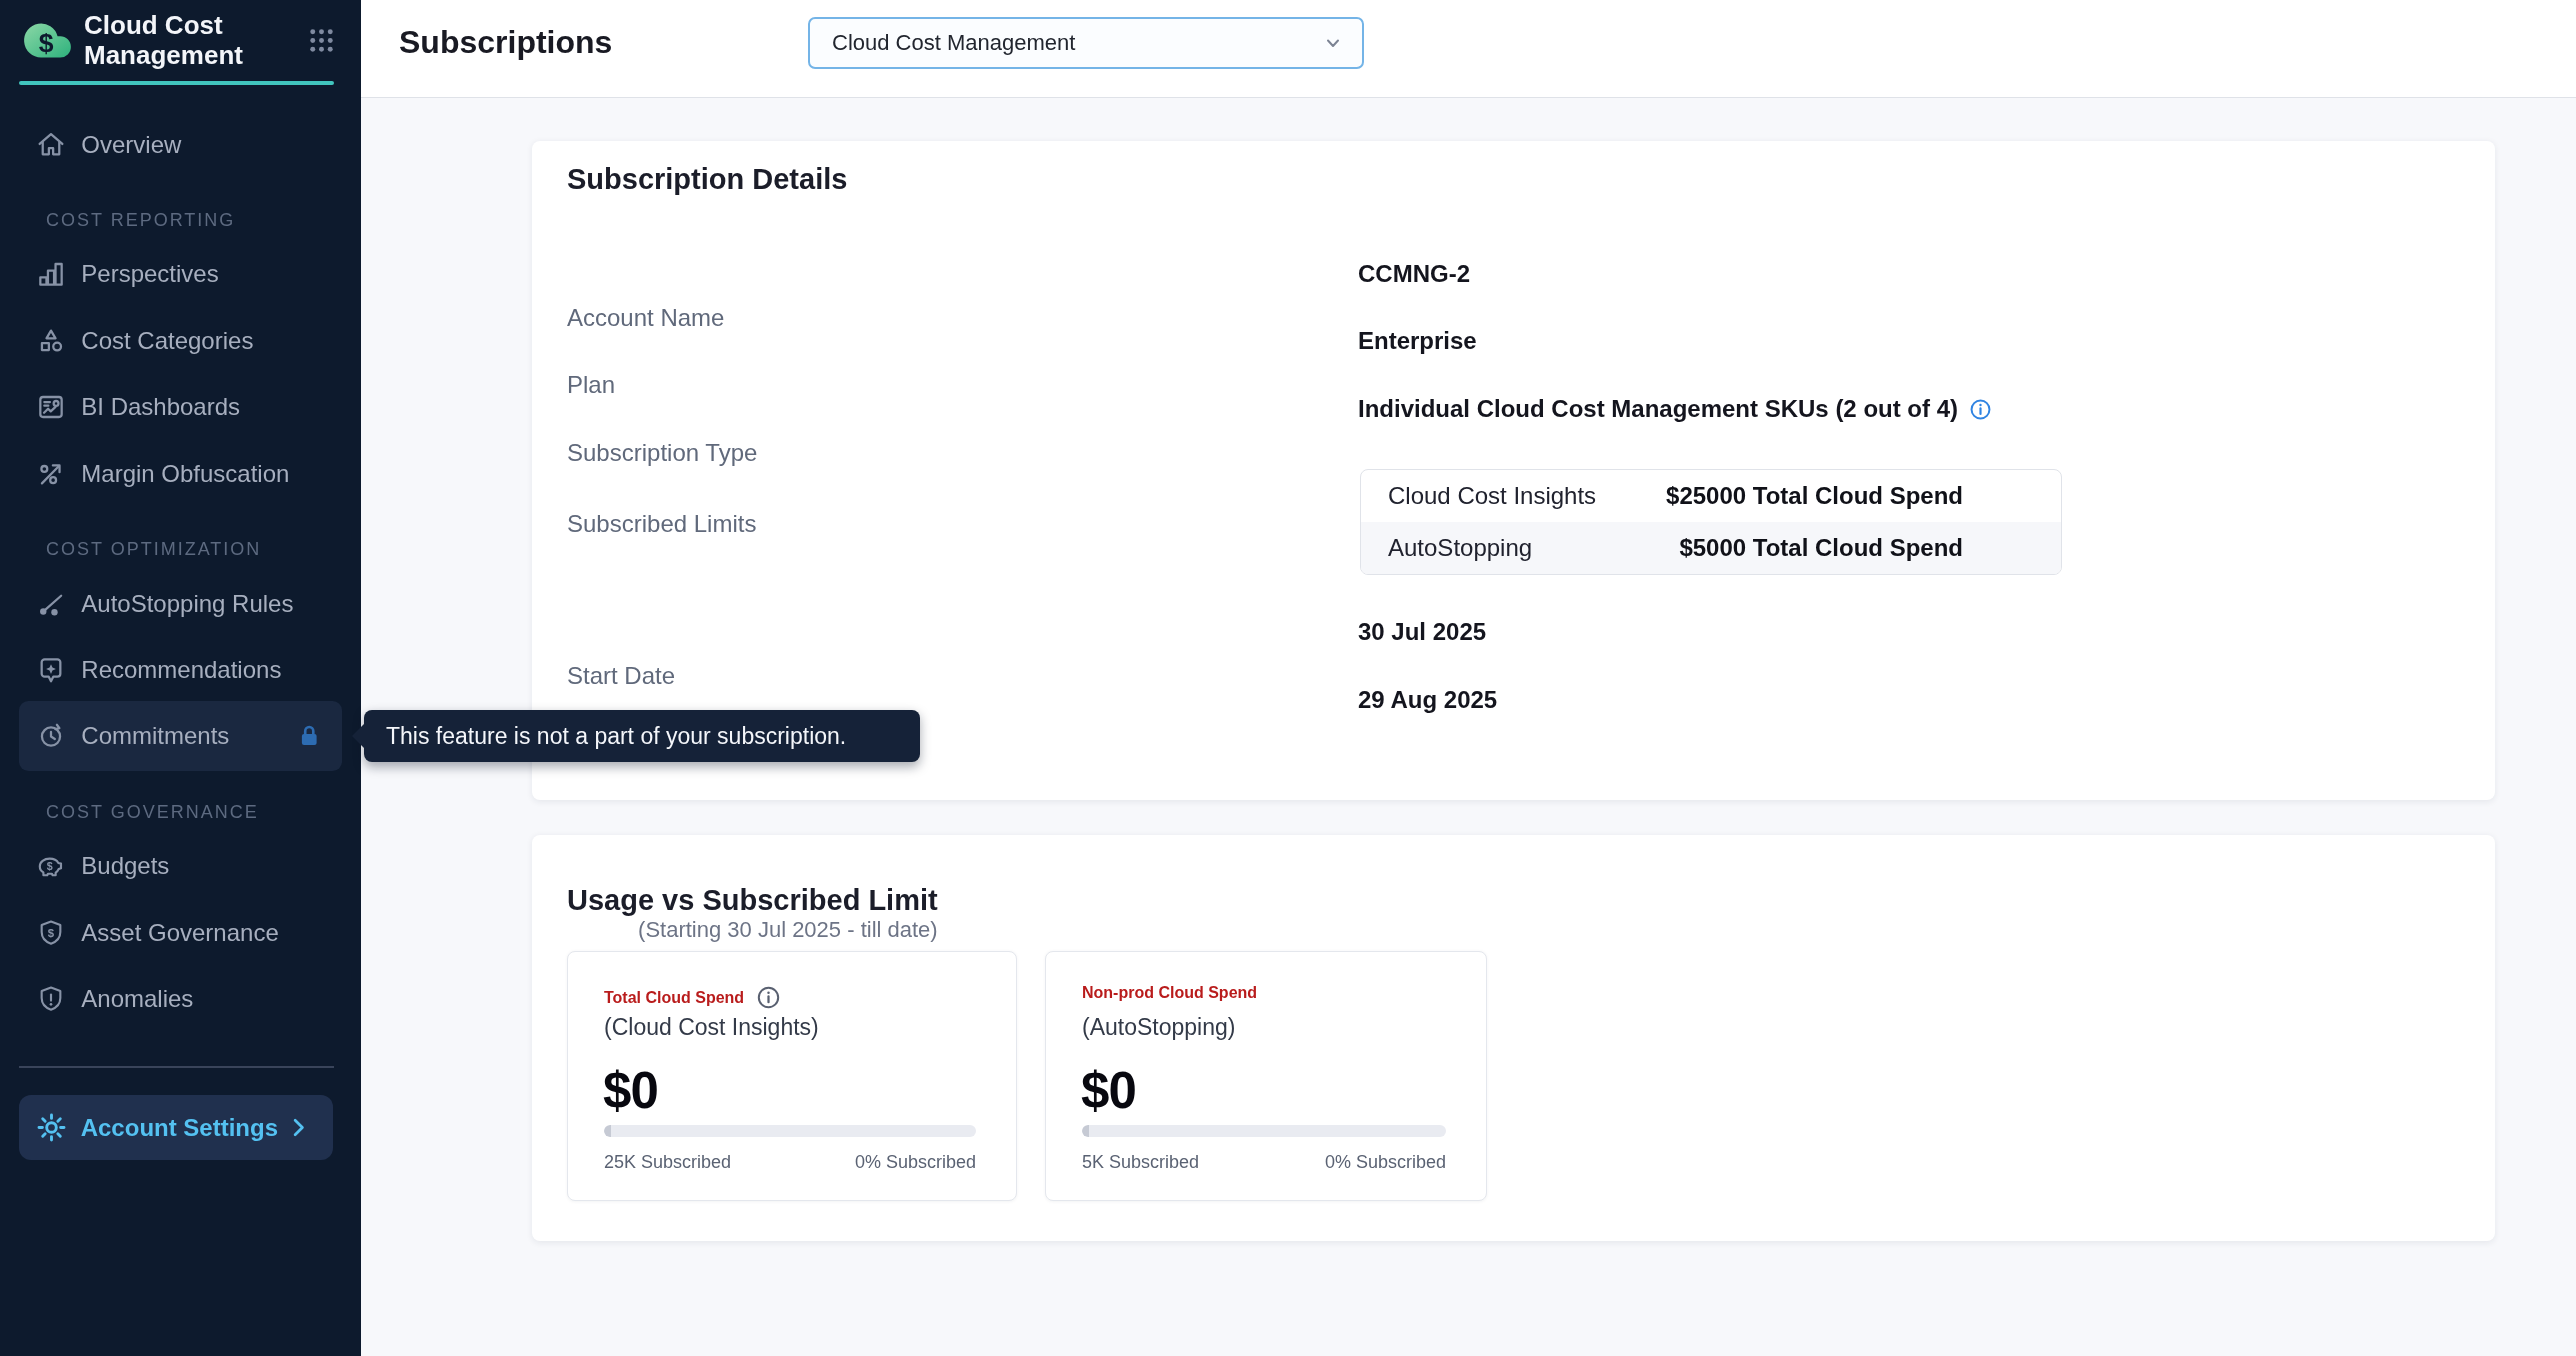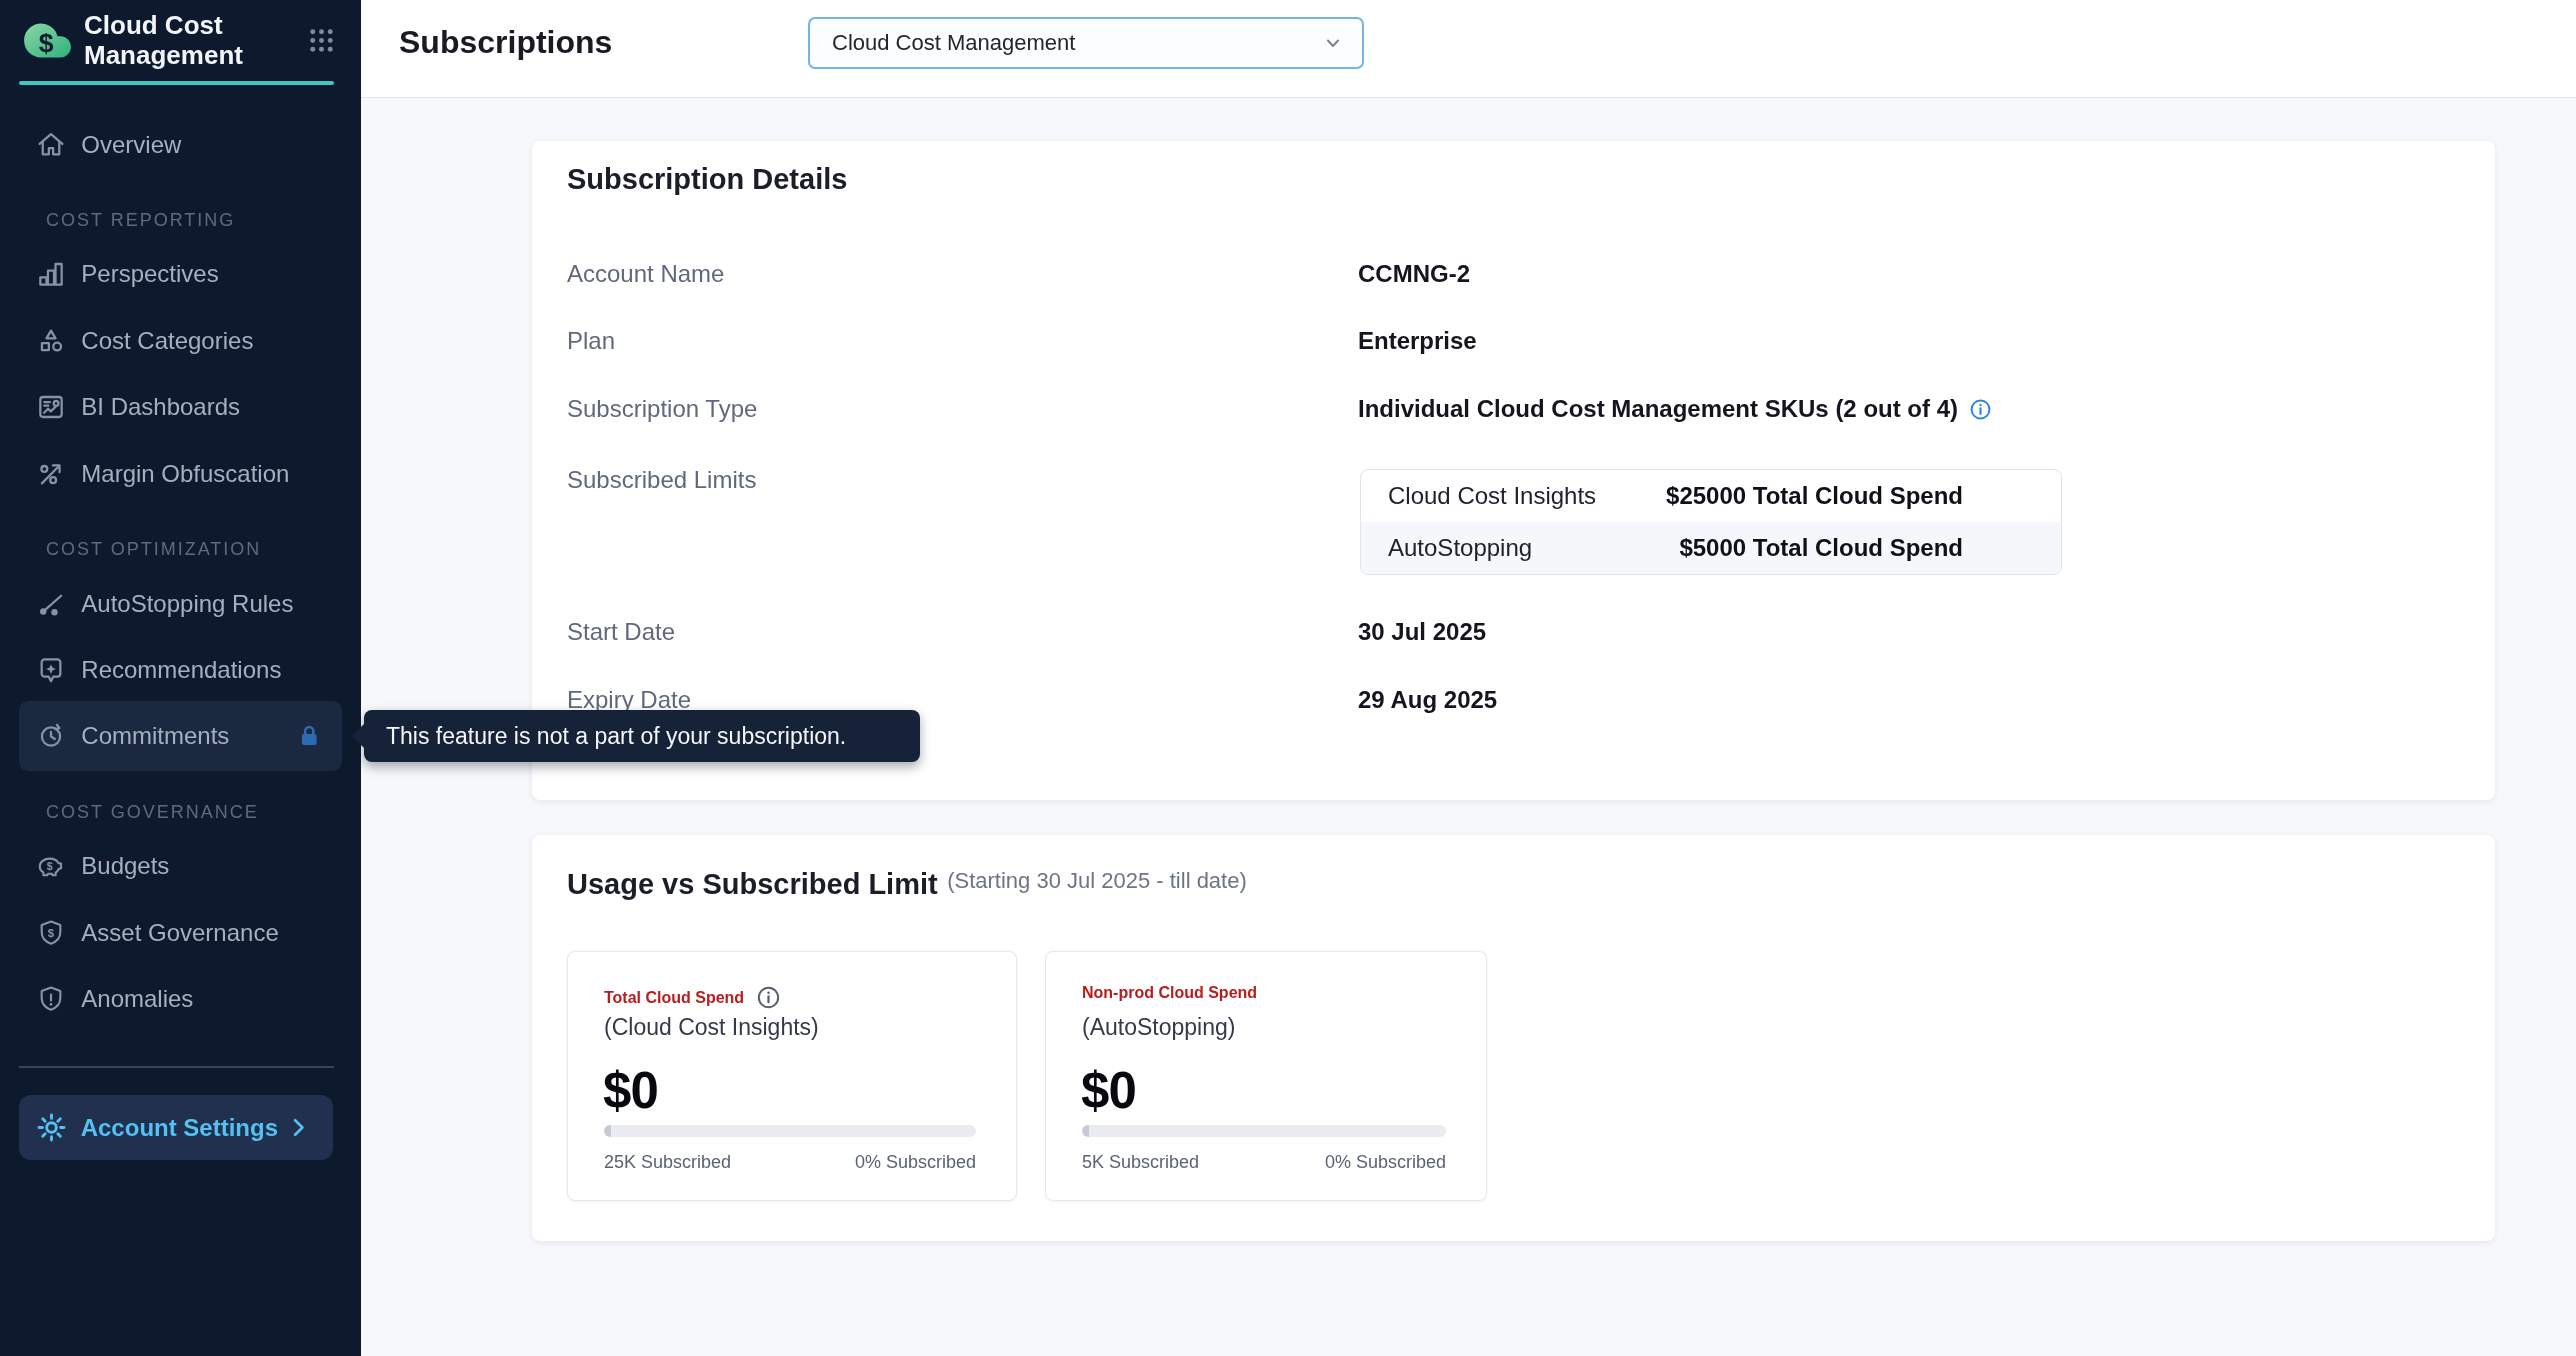--- a/index.html
+++ b/index.html
@@ -31,32 +31,32 @@
   .module-select { position:absolute; left:447px; top:17.4px; width:556px; height:52px; background:#fbfdff; border:2px solid #74b4e7; border-radius:7.1px; display:flex; align-items:center; cursor:pointer; }
   .module-select .msv { margin-left:22px; font-size:22px; color:#22262f; }
   .module-select .chev { margin-left:auto; margin-right:17.4px; width:24px; height:24px; color:#7c8494; }
 
   
   .card { position:absolute; left:532px; width:1963px; background:#ffffff; border-radius:8px; box-shadow:0 1.6px 6.3px rgba(25,35,60,.08); }
   #card-details { top:141px; height:659px; }
   #card-usage  { top:835px; height:406px; }
   .card-title { position:absolute; left:35px; top:22px; font-size:29px; font-weight:600; color:#1b1d29; }
 
-  .drow-label { position:absolute; left:35px; font-size:24px; color:#60697b; line-height:28.5px; }
+  .drow-label { position:absolute; left:35px; font-size:24px; color:#60697b; line-height:28.5px;margin-top:44px; }
   .drow-value { position:absolute; left:826px; font-size:24px; font-weight:600; color:#14151e; line-height:28.5px; display:flex; align-items:center; }
   .info-blue { width:25px; height:25px; margin-left:9.5px; color:#3084e2; }
   .info-gray { width:27px; height:27px; margin-left:11px; color:#596070; }
 
   .limits-table { position:absolute; left:828px; top:328px; width:702px; border:1.2px solid #e0e3e9; border-radius:8px; overflow:hidden;text-align:center; }
   .lt-row { height:52px; display:flex; align-items:center; font-size:24px; }
   .lt-row.alt { background:#f6f7fa; }
   .lt-sku { margin-left:27px; color:#20222e; }
   .lt-limit { margin-left:auto; margin-right:98px; font-weight:bold; color:#101118; }
 
-  .usage-head { position:absolute; left:35px; top:33px; display:flex; align-items:flex-start; }
+  .usage-head { position:absolute; left:35px; top:49px; display:flex; align-items:flex-end;flex-direction:column; }
   .usage-title { font-size:29px; font-weight:600; color:#1b1d29; }
   .usage-sub { font-size:22px; color:#6d7486; margin-left:9.5px; }
 
   .mini-card { position:absolute; top:116px; height:250px; background:#fff; border:1.2px solid #e4e7ed; border-radius:8px; box-shadow:0 0.8px 3.2px rgba(25,35,60,.05); }
   #mini-a { left:35px; width:450px; }
   #mini-b { left:513px; width:442px; }
   .mc-title { position:absolute; left:36px; top:32px; font-size:16px; font-weight:bold; color:#b91c1c; display:flex; align-items:center; }
   .mc-sub { position:absolute; left:36px; top:62px; font-size:23px; color:#333a48; }
   .mc-value { position:absolute; left:35px; top:109px; font-size:51px; font-weight:800; color:#08080f; letter-spacing:-0.8px; }
   .mc-track { position:absolute; left:36px; right:40px; top:173px; height:12px; background:#e9ebf1; border-radius:6.3px; overflow:hidden; }

